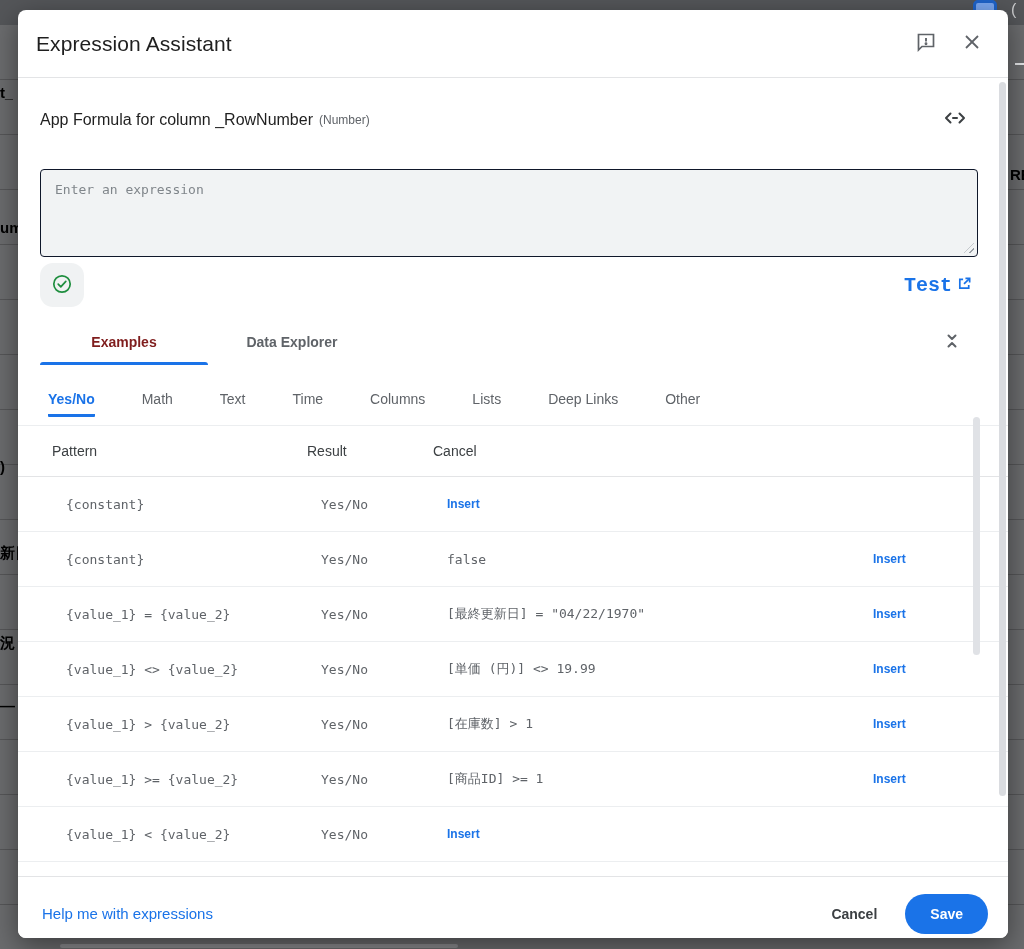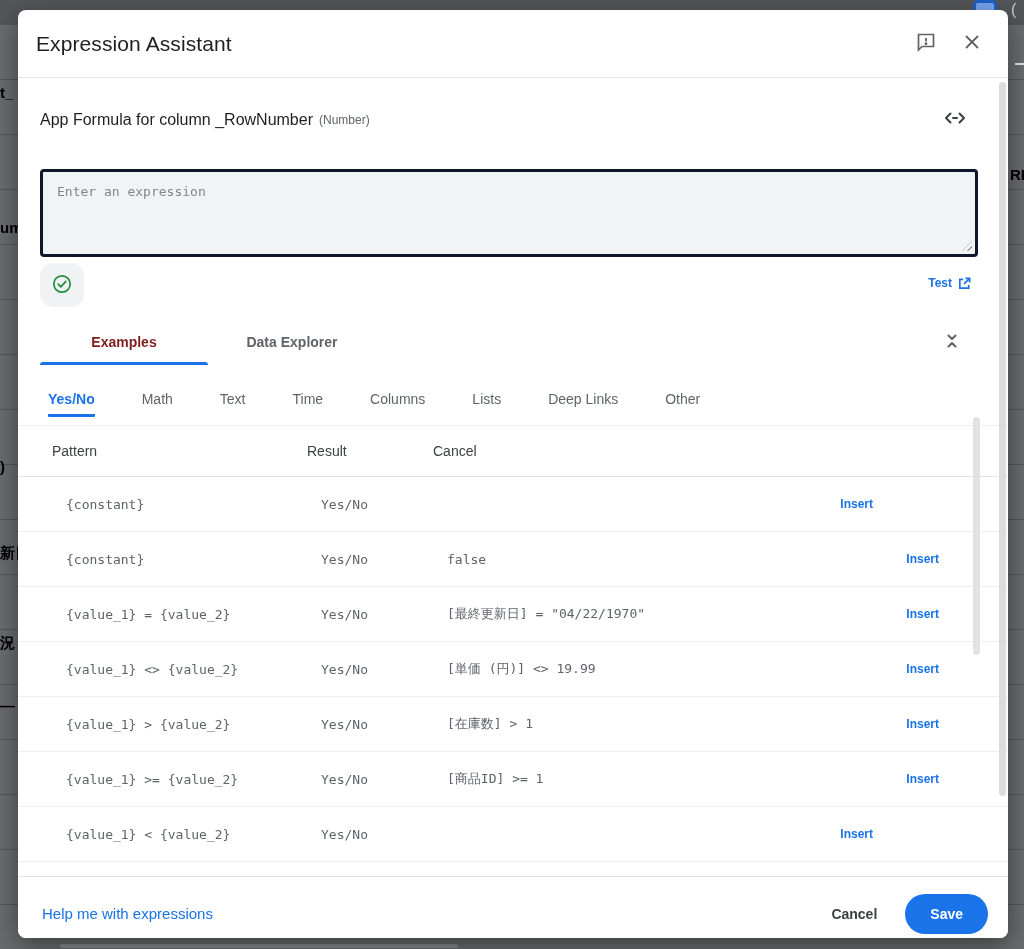--- a/index.html
+++ b/index.html
@@ -28,54 +28,54 @@
   .hspacer { flex:1; }
   .icon-btn { background:none; border:none; cursor:pointer; display:flex; align-items:center; justify-content:center; padding:4px; }
 
   .modal-content { position:relative; height:798px; }
 
   .subheader { display:flex; align-items:center; padding:24px 36px 0 22px; }
   .subtitle { font-size:16px; color:#1f1f1f; }
   .subtitle-type { font-size:12px; color:#5f6368; margin-left:6px; }
 
   .expr-box { position:relative; margin:32px 30px 0 22px; height:88px; background:#f1f3f4;
-              border:3px solid #0f172a; border-radius:4px; }
+              border:1px solid #0f172a; border-radius:4px; }
   .expr-box textarea { width:100%; height:100%; background:transparent; border:none; resize:none; outline:none;
               font-family:"DejaVu Sans Mono",monospace; font-size:13px; color:#3c4043; padding:12px 14px; }
   .expr-box textarea::placeholder { color:#80868b; }
   .resize-handle { position:absolute; right:3px; bottom:3px; width:10px; height:10px;
               background:repeating-linear-gradient(135deg, transparent 0 2.5px, #9aa0a6 2.5px 3.8px);
               clip-path:polygon(100% 0,100% 100%,0 100%); }
 
   .expr-actions { display:flex; align-items:center; margin:6px 36px 0 22px; height:44px; }
   .validate-btn { width:44px; height:44px; border-radius:13px; background:#f0f2f3; border:none; cursor:pointer;
                   display:flex; align-items:center; justify-content:center; }
-  .test-link { display:flex; align-items:flex-start; gap:5px; color:#1a73e8; font-size:12px; font-weight:bold;
-               text-decoration:none; cursor:pointer; }
+  .test-link { display:flex; align-items:flex-end; gap:5px; color:#1a73e8; font-size:20px; font-weight:bold;
+               text-decoration:none; cursor:pointer;font-family:Liberation Mono, monospace; }
 
   .tabs-row { display:flex; align-items:flex-start; margin:12px 42px 0 22px; }
   .tab { position:relative; width:168px; height:46px; display:flex; align-items:center; justify-content:center;
          font-size:14px; font-weight:bold; color:#5f6368; cursor:pointer; }
   .tab.active { color:#7f1d1d; }
   .tab.active::after { content:""; position:absolute; bottom:0; left:0; right:0; height:3px;
          background:#1a73e8; border-radius:3px 3px 0 0; }
   .collapse-btn { margin-left:auto; margin-top:6px; }
 
   .cat-row { display:flex; gap:47px; margin:26px 0 0 30px; }
   .cat { font-size:14px; color:#5f6368; cursor:pointer; padding-bottom:7px; white-space:nowrap; }
   .cat.active { color:#1a73e8; font-weight:bold; border-bottom:3px solid #1a73e8; border-radius:0 0 1px 1px; }
 
   .ex-table { margin-top:8px; border-top:1px solid #eceef0; }
   .ex-grid { display:grid; grid-template-columns:255px 126px 1fr 66px; align-items:center;
              padding-left:34px; padding-right:69px; }
   .ex-head { height:51px; border-bottom:1px solid #e3e4e6; }
   .ex-head span { font-size:14px; color:#3c4043; }
   .ex-row { height:55px; border-bottom:1px solid #eceef0;padding-left:48px; }
   .ex-row .mono { font-family:"DejaVu Sans Mono",monospace; font-size:13px; color:#5f6368; white-space:nowrap; }
-  .insert-link { font-size:12px; font-weight:bold; color:#1a73e8; text-align:right; cursor:pointer; }
+  .insert-link { font-size:12px; font-weight:bold; color:#1a73e8; cursor:pointer; }
 
   .modal-footer { position:absolute; bottom:0; left:0; right:0; height:62px; border-top:1px solid #e3e4e6;
                   display:flex; align-items:center; padding:12px 20px 0 24px; background:#fff; border-radius:0 0 8px 8px; }
   .help-link { color:#1a73e8; font-size:15px; text-decoration:none; cursor:pointer; }
   .cancel-btn { background:none; border:none; font-size:14px; font-weight:bold; color:#3c4043;
                 padding:10px 16px; margin-right:12px; cursor:pointer; }
   .save-btn { background:#1a73e8; border:none; color:#fff; font-size:14px; font-weight:bold;
               height:40px; padding:0 25px; border-radius:20px; cursor:pointer; }
 
   .scroll-thumb { position:absolute; background:#dadce0; border-radius:4px; }

